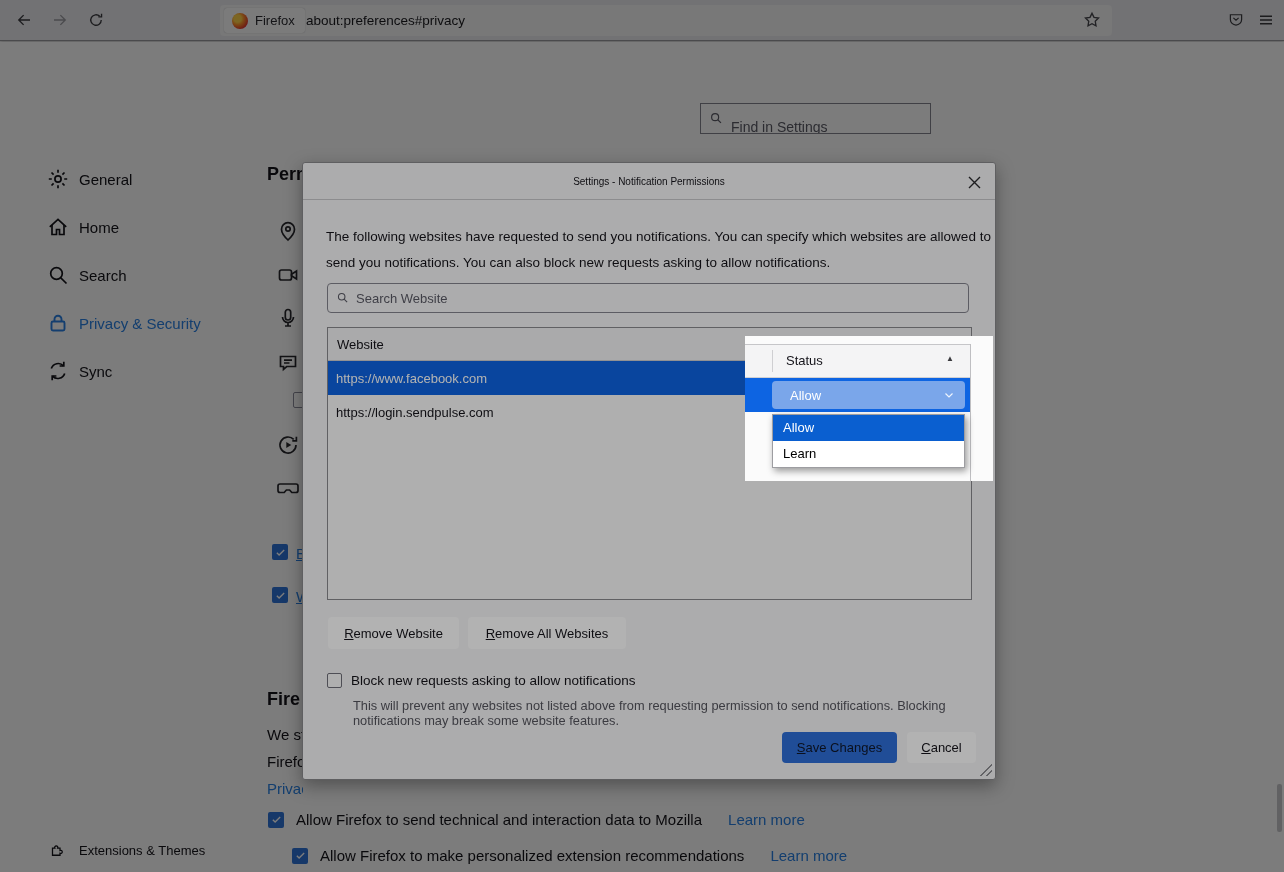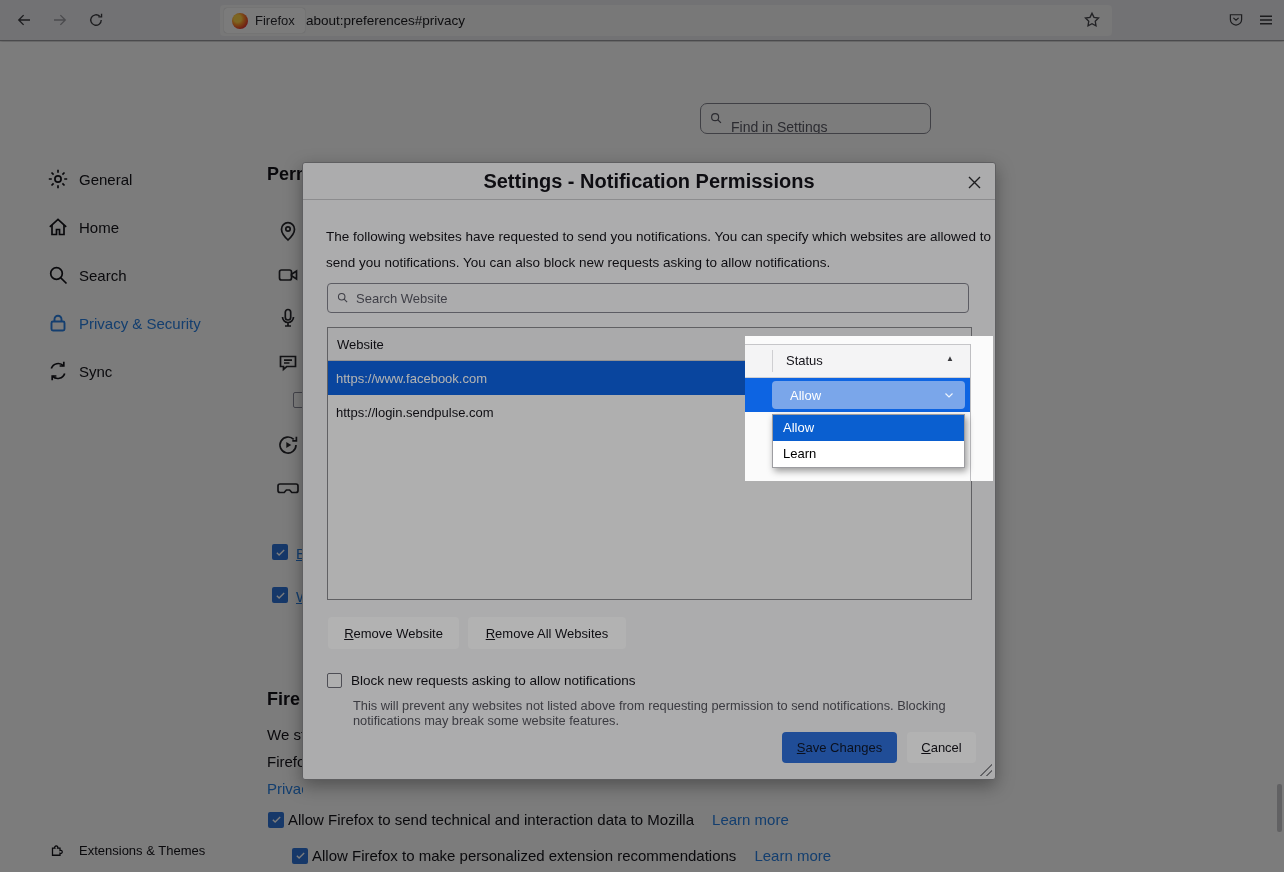--- a/index.html
+++ b/index.html
@@ -27,50 +27,50 @@
   .page { position:absolute; left:0; top:42px; width:1284px; height:830px; background:#ffffff; z-index:1; }
   .side-item { position:absolute; left:40px; width:210px; height:40px; display:flex; align-items:center;
                color:#15141a; font-size:15px; }
   .side-item .ic { width:24px; height:24px; margin-left:6px; margin-right:9px; flex:0 0 auto; }
   .side-item.active { color:#2a82e4; }
   .side-foot { position:absolute; left:40px; width:220px; height:30px; display:flex; align-items:center;
                color:#15141a; font-size:13px; }
   .side-foot .ic { width:18px; height:18px; margin-left:8px; margin-right:13px; flex:0 0 auto; }
 
   .find-box { position:absolute; left:700px; top:61px; width:231px; height:31px; border:1px solid #85858f;
-              border-radius:7px; background:transparent; padding:16px 8px 0 30px; font-size:14px; color:#3d3d44;
+              border-radius:0; background:transparent; padding:16px 8px 0 30px; font-size:14px; color:#3d3d44;
               font-family:"Liberation Sans", sans-serif; }
   .find-box::placeholder { color:#5b5b66; opacity:1; }
   .find-mag { position:absolute; left:709px; top:69px; width:14px; height:14px; color:#5b5b66; }
 
   .page-h1 { position:absolute; left:267px; top:122px; font-size:18px; font-weight:600; color:#15141a; }
 
   .perm-ic { position:absolute; left:276px; width:24px; height:24px; color:#28282d; }
   .mini-box { position:absolute; left:293px; top:350px; width:16px; height:16px; border:1px solid #8f8f9d;
               border-radius:2px; background:#fff; }
   .chk { width:16px; height:16px; border-radius:2px; background:#2f74d8; display:flex; align-items:center;
          justify-content:center; flex:0 0 auto; }
   .chk svg { width:11px; height:11px; color:#fff; }
   .frag { position:absolute; left:267px; width:36px; overflow:hidden; white-space:nowrap; font-size:15px; color:#15141a; }
   .frag.h { font-size:18px; font-weight:600; }
   .frag.lnk { color:#2a82e4; }
   .chkfrag { position:absolute; font-size:15px; color:#2a82e4; text-decoration:underline; }
-  .data-row { position:absolute; display:flex; align-items:center; gap:4px; font-size:15px; color:#15141a; white-space:nowrap; }
+  .data-row { position:absolute; display:flex; align-items:center; gap:12px; font-size:15px; color:#15141a; white-space:nowrap; }
   .data-row .lnk { color:#2a82e4; margin-left:14px; }
   .scroll-thumb { position:absolute; right:2px; top:742px; width:5px; height:48px; background:#c9c9cd; border-radius:2px; }
 
   
   .backdrop { position:absolute; inset:0; background:rgba(0,0,0,.30); z-index:5; }
   .dim      { position:absolute; inset:0; background:rgba(0,0,0,.30); z-index:10; }
 
   
   .dialog { position:absolute; left:302px; top:162px; width:694px; height:618px; background:#f7f7f8;
             border:1px solid #88888c; border-radius:3px; box-shadow:0 6px 18px rgba(0,0,0,.35); z-index:6; }
   .dlg-title { position:absolute; left:0; top:0; width:100%; height:37px; border-bottom:1px solid #c9c9cc;
-               display:flex; align-items:center; justify-content:center; font-size:20px; font-weight:700; color:#15141a; }
+               display:flex; align-items:center; justify-content:center; font-size:10px; font-weight:400; color:#15141a; }
   .dlg-close { position:absolute; right:8px; top:6px; width:26px; height:26px; display:flex; align-items:center;
                justify-content:center; color:#2b2b2e; }
   .dlg-desc { position:absolute; left:23px; font-size:13.5px; color:#15141a; white-space:nowrap; }
   .dlg-search { position:absolute; left:24px; top:120px; width:642px; height:30px; border:1px solid #85858f;
                 border-radius:4px; background:transparent; padding:0 8px 0 28px; font-size:13px; color:#3d3d44;
                 font-family:"Liberation Sans", sans-serif; }
   .dlg-search::placeholder { color:#5b5b66; opacity:1; }
   .dlg-mag { position:absolute; left:33px; top:128px; width:13px; height:13px; color:#5b5b66; }
 
   .listbox { position:absolute; left:24px; top:164px; width:645px; height:273px; border:1px solid #8a8a8e; background:#fbfbfb; }

